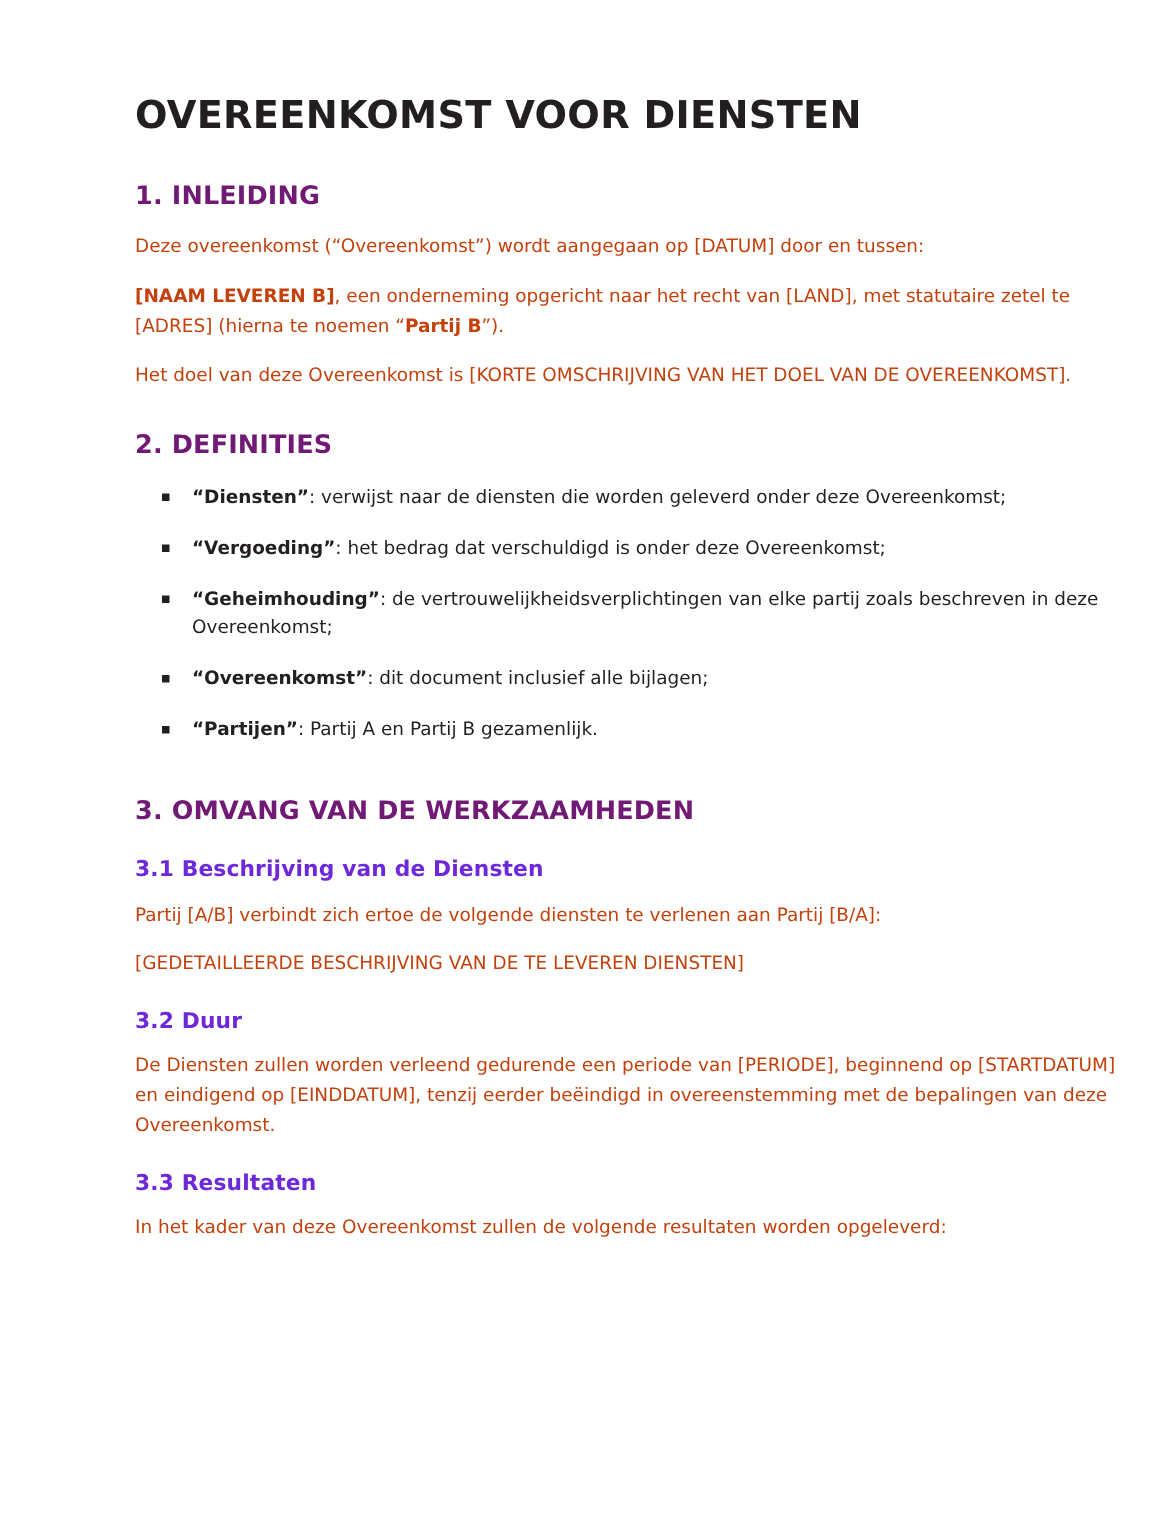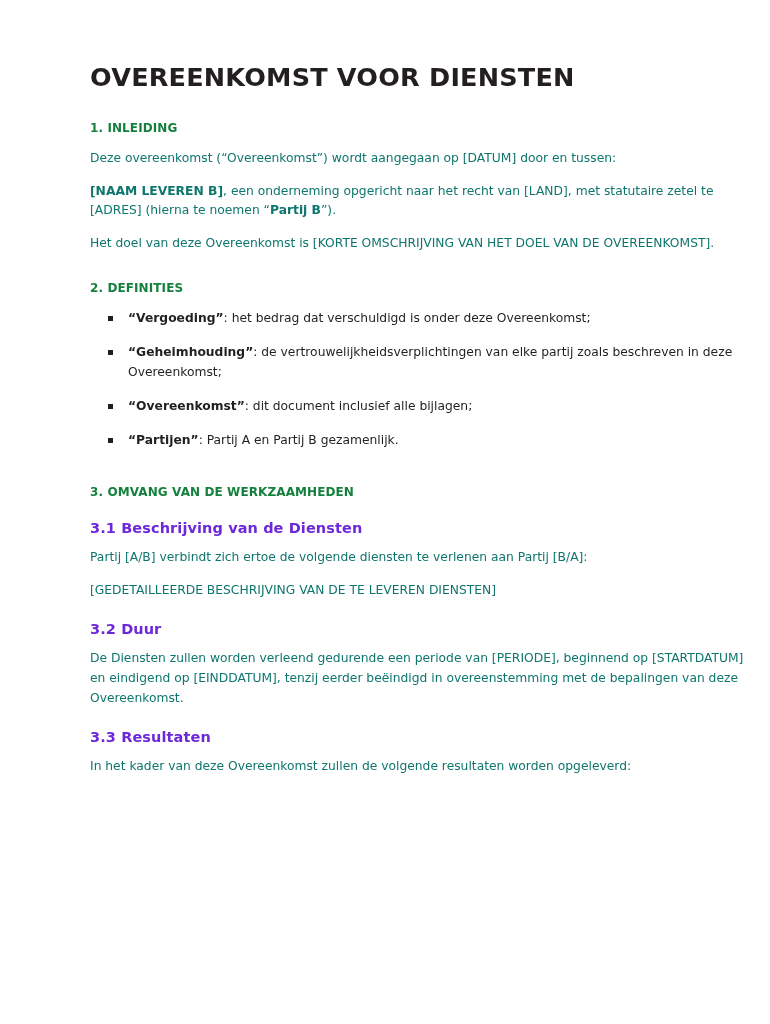--- a/index.html
+++ b/index.html
@@ -24,40 +24,40 @@
   }
   h1.doc-title {
     font-size: 25.5px;
     font-weight: bold;
     letter-spacing: 0.2px;
     margin: 0 0 28px 0;
     line-height: 1.2;
     color: #231f20;
   }
   h2.section-title {
-    font-size: 12px;
+    font-size: 17px;
     font-weight: bold;
     margin: 0 0 13px 0;
     line-height: 1.25;
-    color: #15803d;
+    color: #701a75;
     letter-spacing: 0.1px;
   }
   h3.subsection-title {
     font-size: 14.5px;
     font-weight: bold;
     margin: 0 0 11px 0;
     line-height: 1.25;
     color: #6d28d9;
     letter-spacing: 0.1px;
   }
   p.para {
     font-size: 12.3px;
     line-height: 1.62;
     margin: 0 0 13px 0;
-    color: #0f766e;
+    color: #c2410c;
   }
   .spacer-sm { height: 6px; }
   .spacer-md { height: 14px; }
   .spacer-lg { height: 20px; }
   ul.def-list {
     list-style: none;
     margin: 0 0 14px 0;
     padding: 0;
   }
   ul.def-list li {
@@ -97,20 +97,24 @@
     <p class="para">Het doel van deze Overeenkomst is [KORTE OMSCHRIJVING VAN HET DOEL VAN DE OVEREENKOMST].</p>
   </div>
 
   <div class="spacer-md"></div>
 
   <div class="sec-block">
     <h2 class="section-title">2. DEFINITIES</h2>
     <ul class="def-list">
       <li>
         <span class="bullet"></span>
+        <strong>“Diensten”</strong><span>: verwijst naar de diensten die worden geleverd onder deze Overeenkomst;</span>
+      </li>
+      <li>
+        <span class="bullet"></span>
         <strong>“Vergoeding”</strong><span>: het bedrag dat verschuldigd is onder deze Overeenkomst;</span>
       </li>
       <li>
         <span class="bullet"></span>
         <strong>“Geheimhouding”</strong><span>: de vertrouwelijkheidsverplichtingen van elke partij zoals beschreven in deze Overeenkomst;</span>
       </li>
       <li>
         <span class="bullet"></span>
         <strong>“Overeenkomst”</strong><span>: dit document inclusief alle bijlagen;</span>
       </li>

